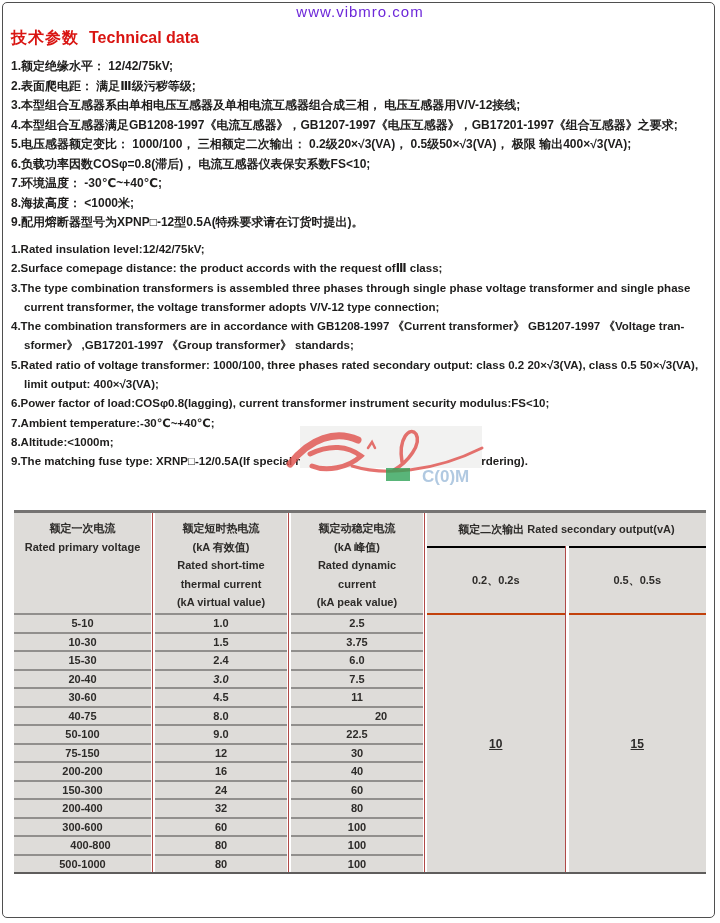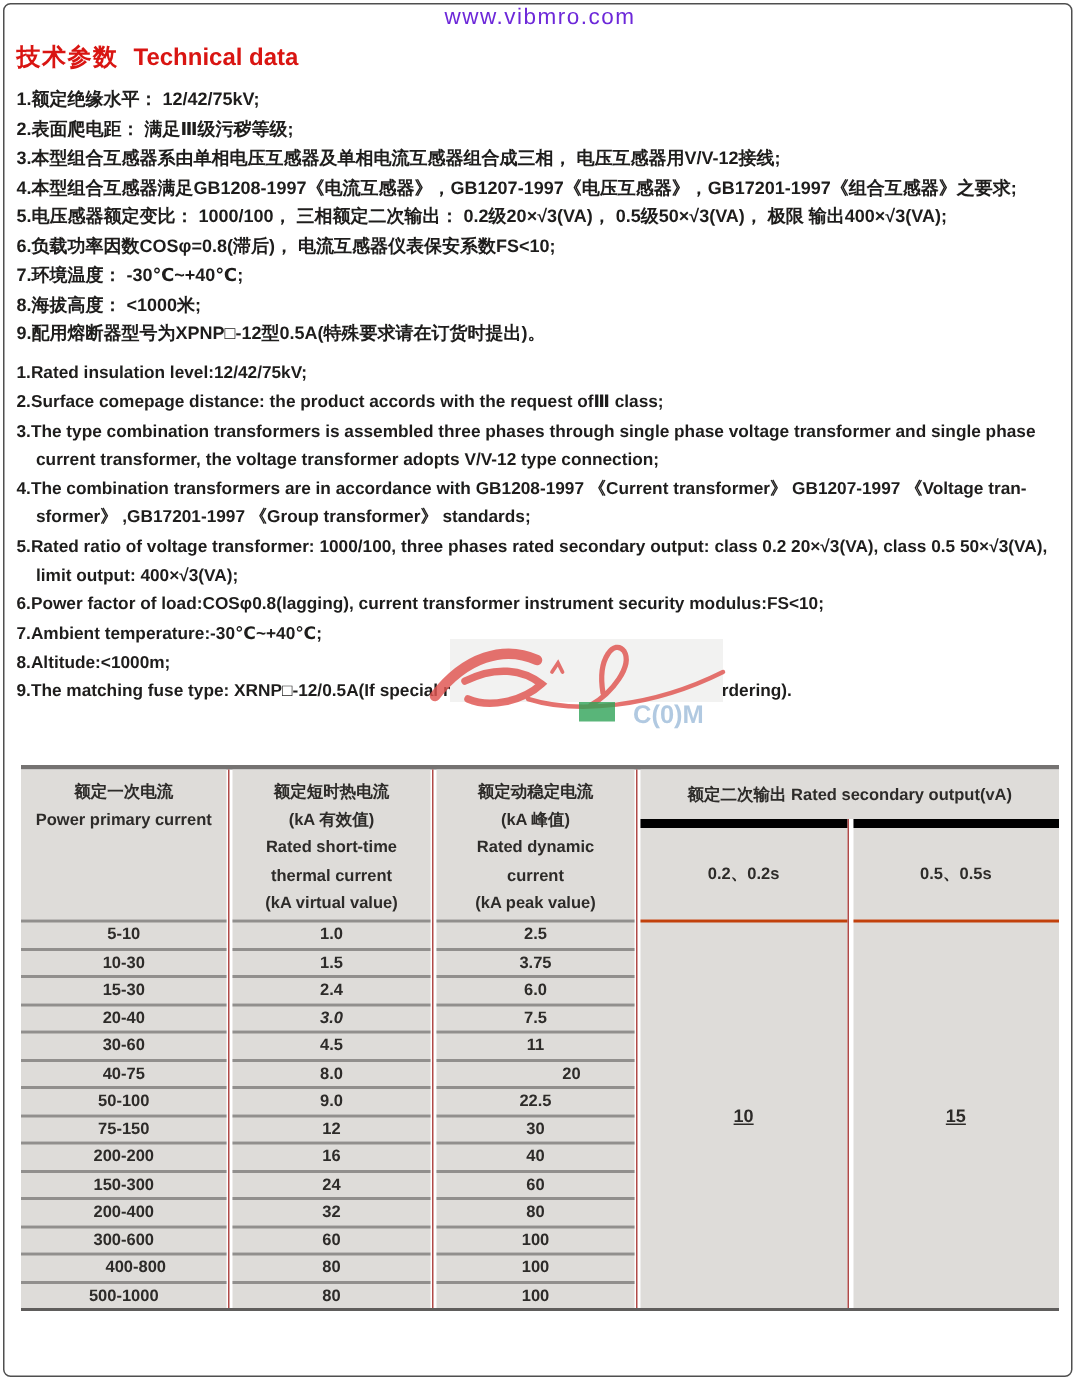--- a/index.html
+++ b/index.html
@@ -17,21 +17,21 @@
   .specs-en .spec-line{line-height:19.3px;padding-left:13px;text-indent:-13px;margin:0;}
   
   .ttable{position:absolute;left:14px;top:510px;width:692px;height:364px;box-sizing:border-box;
     background:#ffffff;border-top:3px solid #757372;border-bottom:2px solid #5f5d5c;
     display:grid;grid-template-columns:137px 132px 132px 1fr 1fr;column-gap:4px;
     grid-template-rows:33px 67px repeat(14,1fr);}
   .cell{background:#dedcd9;display:flex;align-items:center;justify-content:center;
     font-size:11px;font-weight:700;color:#2d2b29;box-sizing:border-box;text-align:center;}
   .cell.hcol{flex-direction:column;justify-content:flex-start;padding-top:6px;line-height:18.5px;}
   .cell.data{border-top:2px solid #918f8d;}
-  .cell.subhdr{border-top:6px solid #000000;}
+  .cell.subhdr{border-top:2px solid #000000;}
   .cell.merged{border-top:2px solid #c2410c;font-size:12px;text-decoration:underline;}
   .h1{grid-column:1;grid-row:1/3;}
   .h2{grid-column:2;grid-row:1/3;}
   .h3{grid-column:3;grid-row:1/3;}
   .h45{grid-column:4/6;grid-row:1;}
   .h4a{grid-column:4;grid-row:2;}
   .h4b{grid-column:5;grid-row:2;}
   .m10{grid-column:4;grid-row:3/17;}
   .m15{grid-column:5;grid-row:3/17;}
   .redline{position:absolute;width:1px;background:#b04a48;}
@@ -86,21 +86,21 @@
     <path d="M120,44 C116,20 128,8 134,16 C140,26 126,44 112,52" stroke-width="3.5"></path>
     <path d="M86,30 l4,-6 l3,6" stroke-width="2.5"></path>
   </g>
   <rect x="104" y="50" width="24" height="13" fill="#2fa357" opacity="0.8"></rect>
   <text x="140" y="64" font-size="17" font-weight="bold" fill="#a9c4de" opacity="0.9">C(0)M</text>
 </svg>
 
 <div class="ttable">
   <div class="cell hcol h1">
     <div>额定一次电流</div>
-    <div>Power primary current</div>
+    <div>Rated primary voltage</div>
   </div>
   <div class="cell hcol h2">
     <div>额定短时热电流</div>
     <div>(kA 有效值)</div>
     <div>Rated short-time</div>
     <div>thermal current</div>
     <div>(kA virtual  value)</div>
   </div>
   <div class="cell h45">额定二次输出 Rated secondary output(vA)</div>
   <div class="cell hcol h3">

